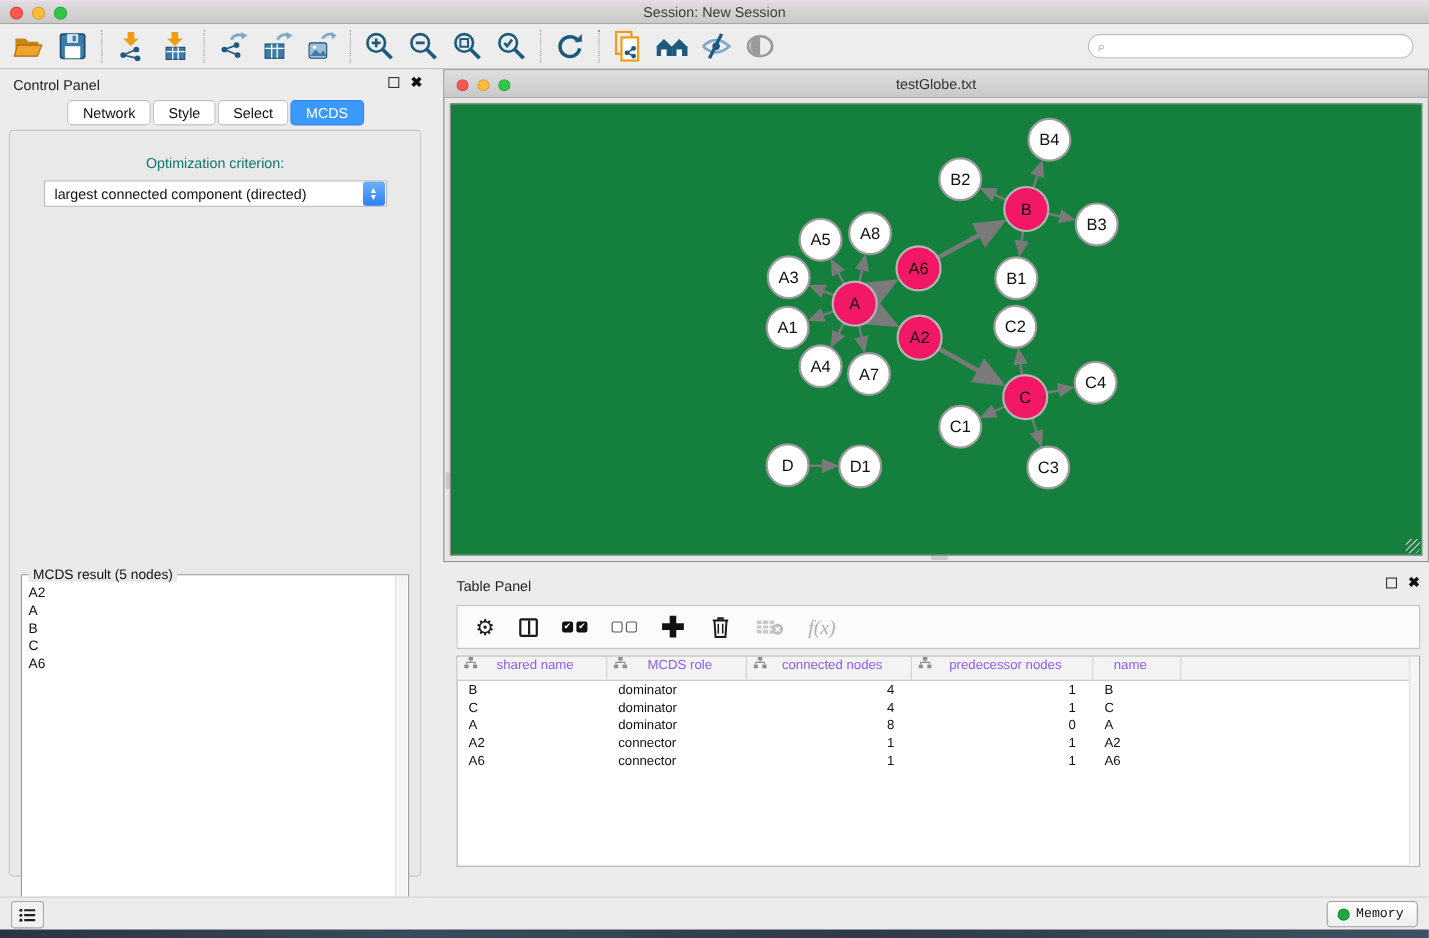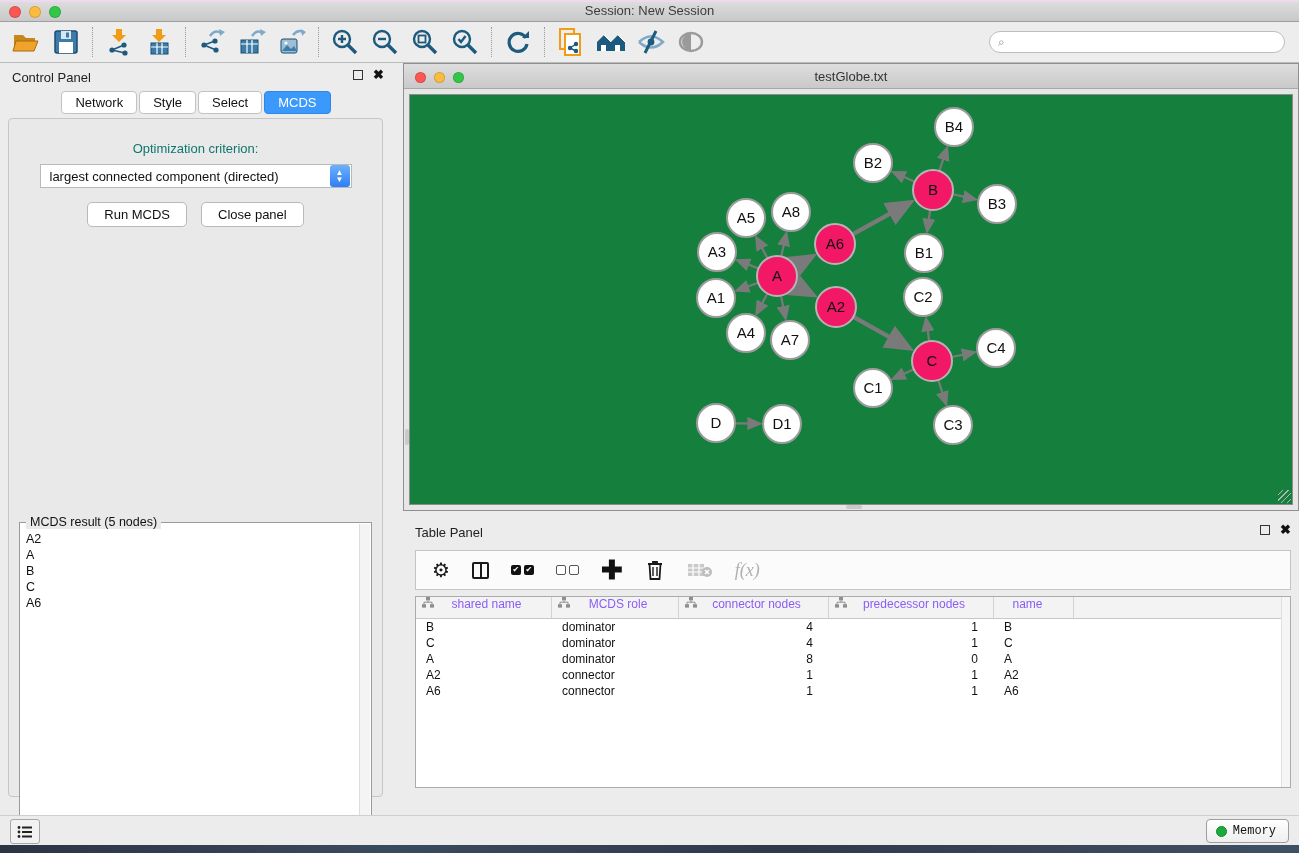--- a/index.html
+++ b/index.html
@@ -302,24 +302,20 @@
       <div class="cp-tab active">MCDS</div>
     </div>
   <div id="cp-body">
     <div id="opt-label">Optimization criterion:</div>
     <div id="criterion">
       <div class="crit-text">largest connected component (directed)</div>
       <div class="stepper">
           <span>▲</span>
           <span>▼</span>
         </div>
-    </div>
-    <div id="cp-buttons">
-      <button class="cp-btn">Run MCDS</button>
-      <button class="cp-btn">Close panel</button>
     </div>
     <div id="result-box">
       <div id="result-legend">MCDS result (5 nodes)</div>
       <div id="result-list">
           <div class="result-item">A2</div>
           <div class="result-item">A</div>
           <div class="result-item">B</div>
           <div class="result-item">C</div>
           <div class="result-item">A6</div>
         </div>
@@ -533,21 +529,21 @@
         </div>
         <div class="th-cell" style="width: 150px;">
           <span>
             <svg class="tree-ic" width="12" height="11" viewBox="0 0 12 11">
               <rect x="4" y="0" width="4" height="3.4" fill="#8e8e8e"></rect>
               <rect x="0" y="7.2" width="4" height="3.4" fill="#8e8e8e"></rect>
               <rect x="8" y="7.2" width="4" height="3.4" fill="#8e8e8e"></rect>
               <path d="M6 3.4v2M2 7.2v-2h8v2" fill="none" stroke="#8e8e8e"></path>
             </svg>
           </span>
-          <span class="th-label">connector nodes</span>
+          <span class="th-label">connected nodes</span>
         </div>
         <div class="th-cell" style="width: 165px;">
           <span>
             <svg class="tree-ic" width="12" height="11" viewBox="0 0 12 11">
               <rect x="4" y="0" width="4" height="3.4" fill="#8e8e8e"></rect>
               <rect x="0" y="7.2" width="4" height="3.4" fill="#8e8e8e"></rect>
               <rect x="8" y="7.2" width="4" height="3.4" fill="#8e8e8e"></rect>
               <path d="M6 3.4v2M2 7.2v-2h8v2" fill="none" stroke="#8e8e8e"></path>
             </svg>
           </span>

